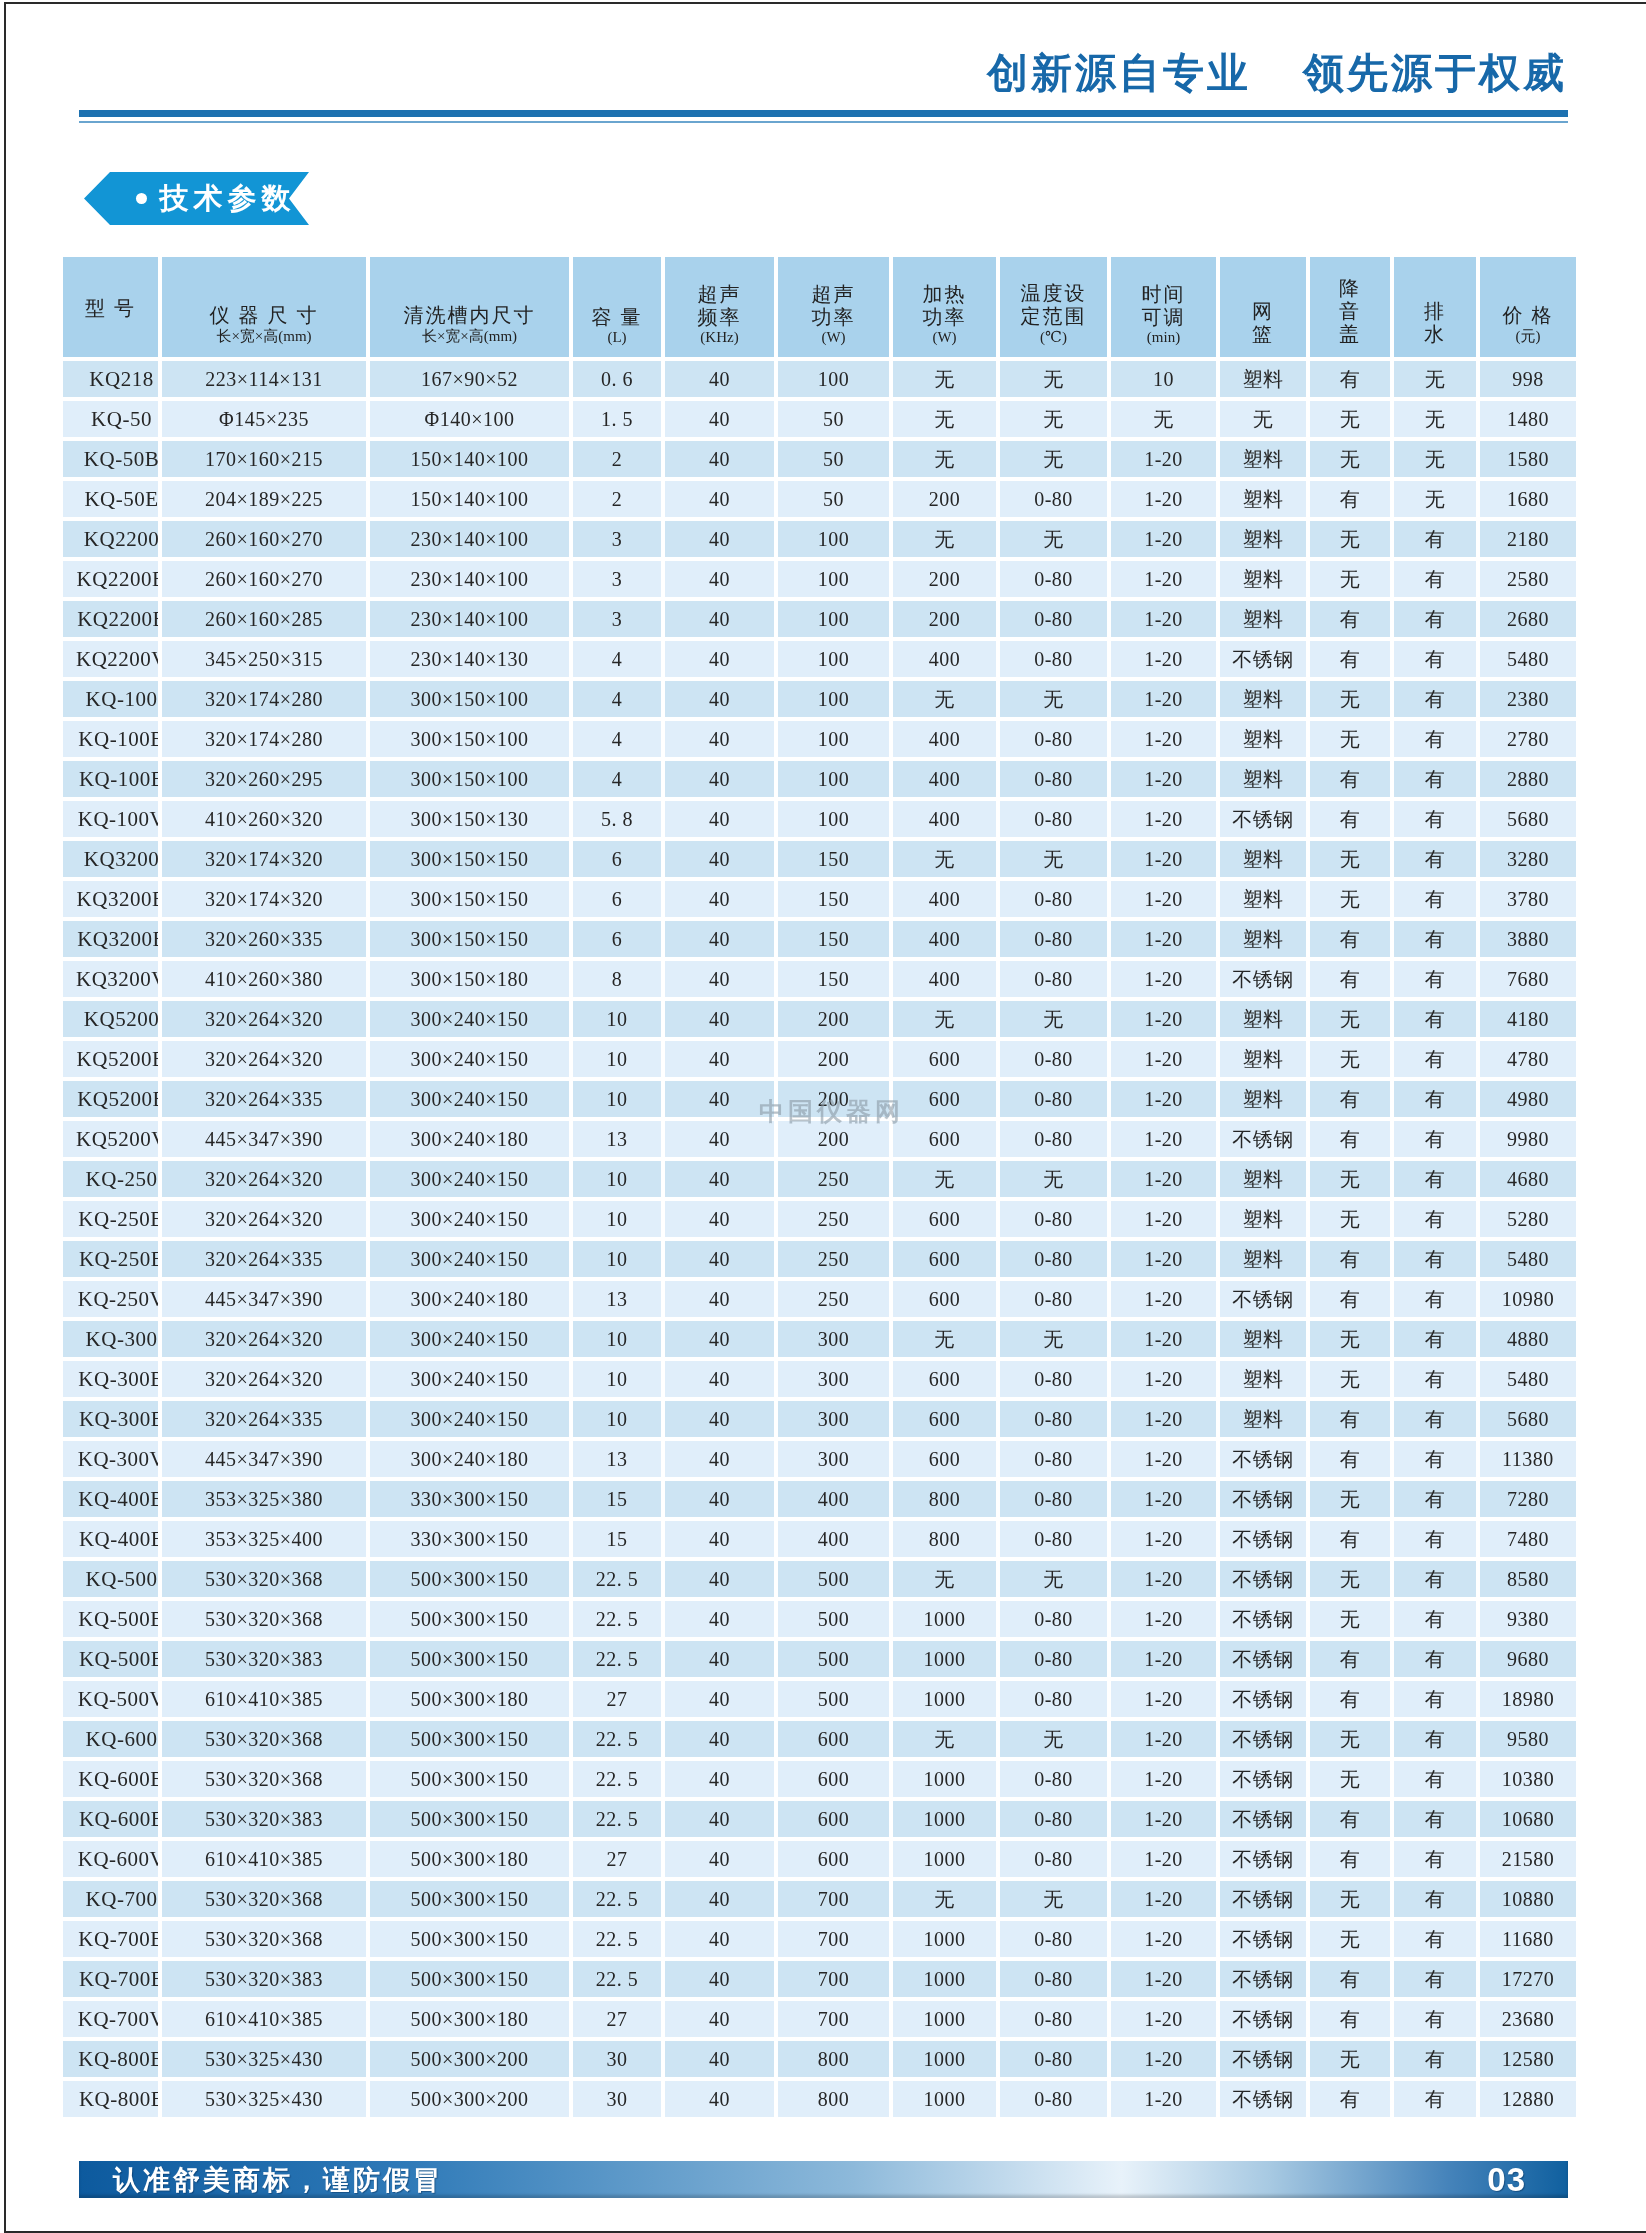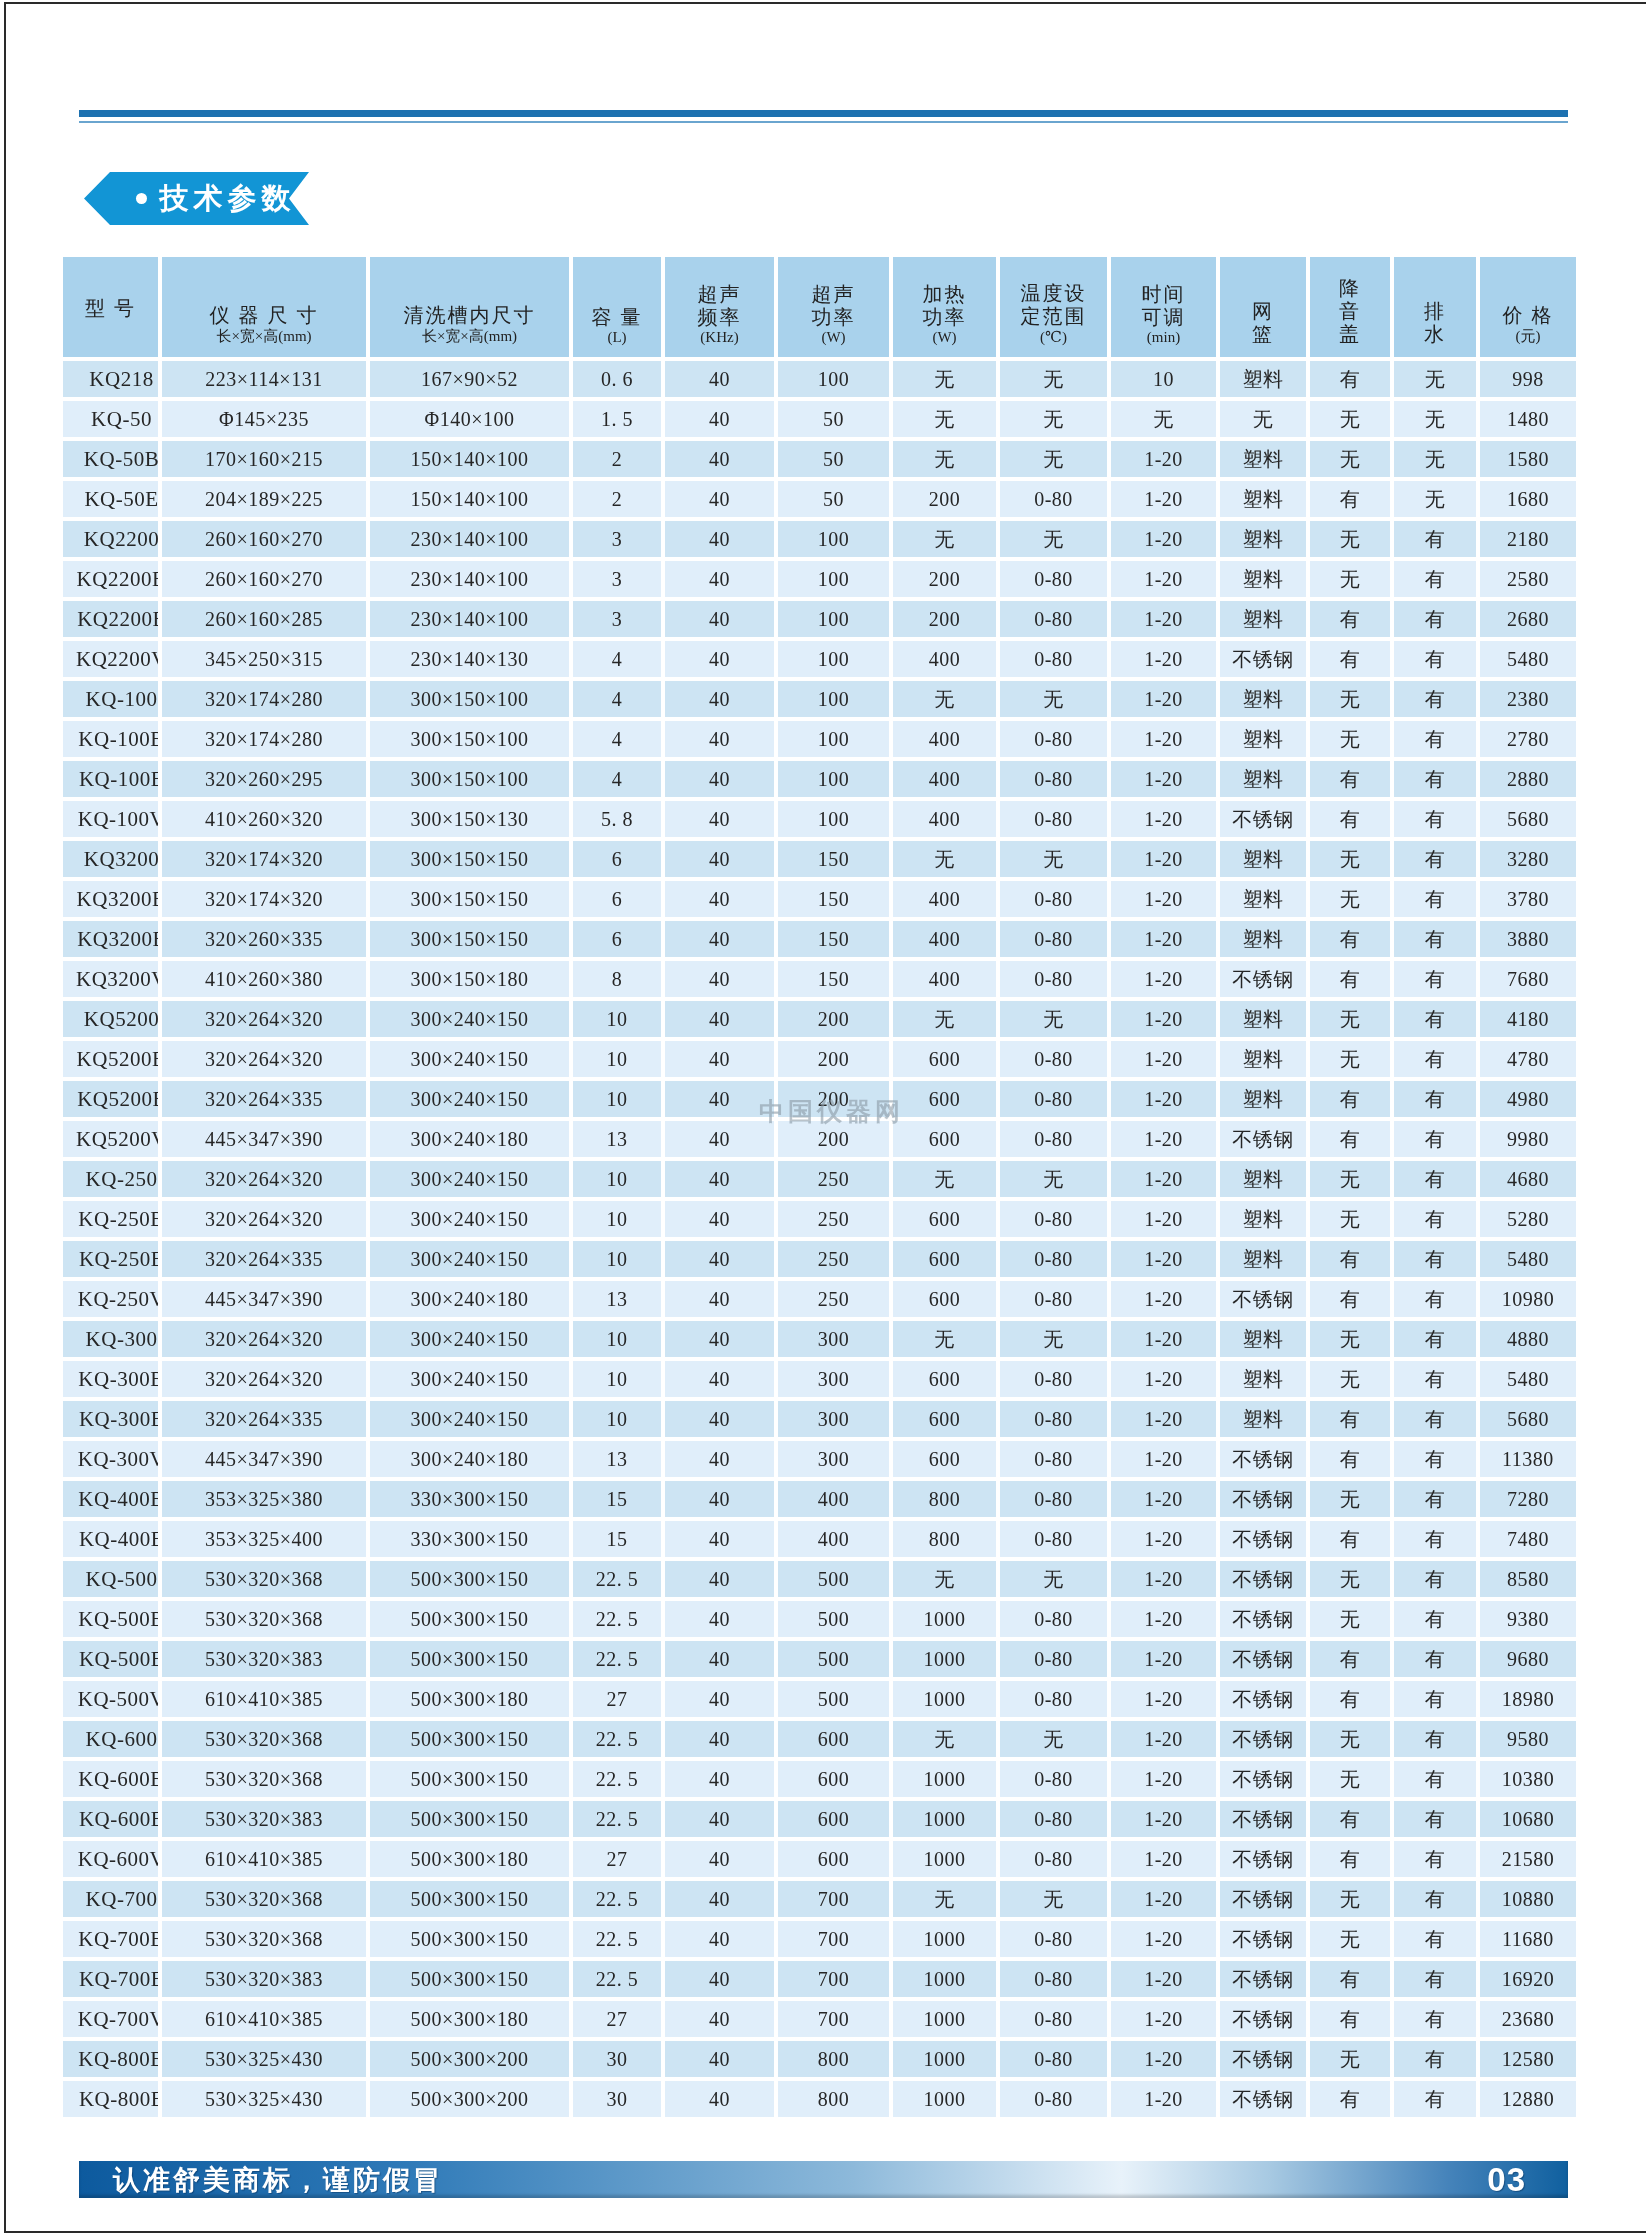--- a/index.html
+++ b/index.html
@@ -50,20 +50,23 @@
                text-shadow:1px 1px 1px rgba(0,40,80,0.45);}
 </style>
 </head>
 <body>
 
 <div class="page">
   <div class="frame-top"></div>
   <div class="frame-left"></div>
   <div class="frame-bottom"></div>
 
+  <div class="slogan">
+    <span>创新源自专业</span><span class="sep"></span><span>领先源于权威</span>
+  </div>
   <div class="rule-thick"></div>
   <div class="rule-thin"></div>
 
   <div class="banner">
     <span class="banner-dot"></span>
     <span class="banner-label">技术参数</span>
   </div>
 
   <div class="spec-table">
       <div class="th center">
@@ -648,21 +651,21 @@
       <div class="td odd">500×300×150</div>
       <div class="td odd">22. 5</div>
       <div class="td odd">40</div>
       <div class="td odd">700</div>
       <div class="td odd">1000</div>
       <div class="td odd">0-80</div>
       <div class="td odd">1-20</div>
       <div class="td odd">不锈钢</div>
       <div class="td odd">有</div>
       <div class="td odd">有</div>
-      <div class="td odd">16920</div>
+      <div class="td odd">17270</div>
       <div class="td even model">KQ-700V</div>
       <div class="td even">610×410×385</div>
       <div class="td even">500×300×180</div>
       <div class="td even">27</div>
       <div class="td even">40</div>
       <div class="td even">700</div>
       <div class="td even">1000</div>
       <div class="td even">0-80</div>
       <div class="td even">1-20</div>
       <div class="td even">不锈钢</div>

